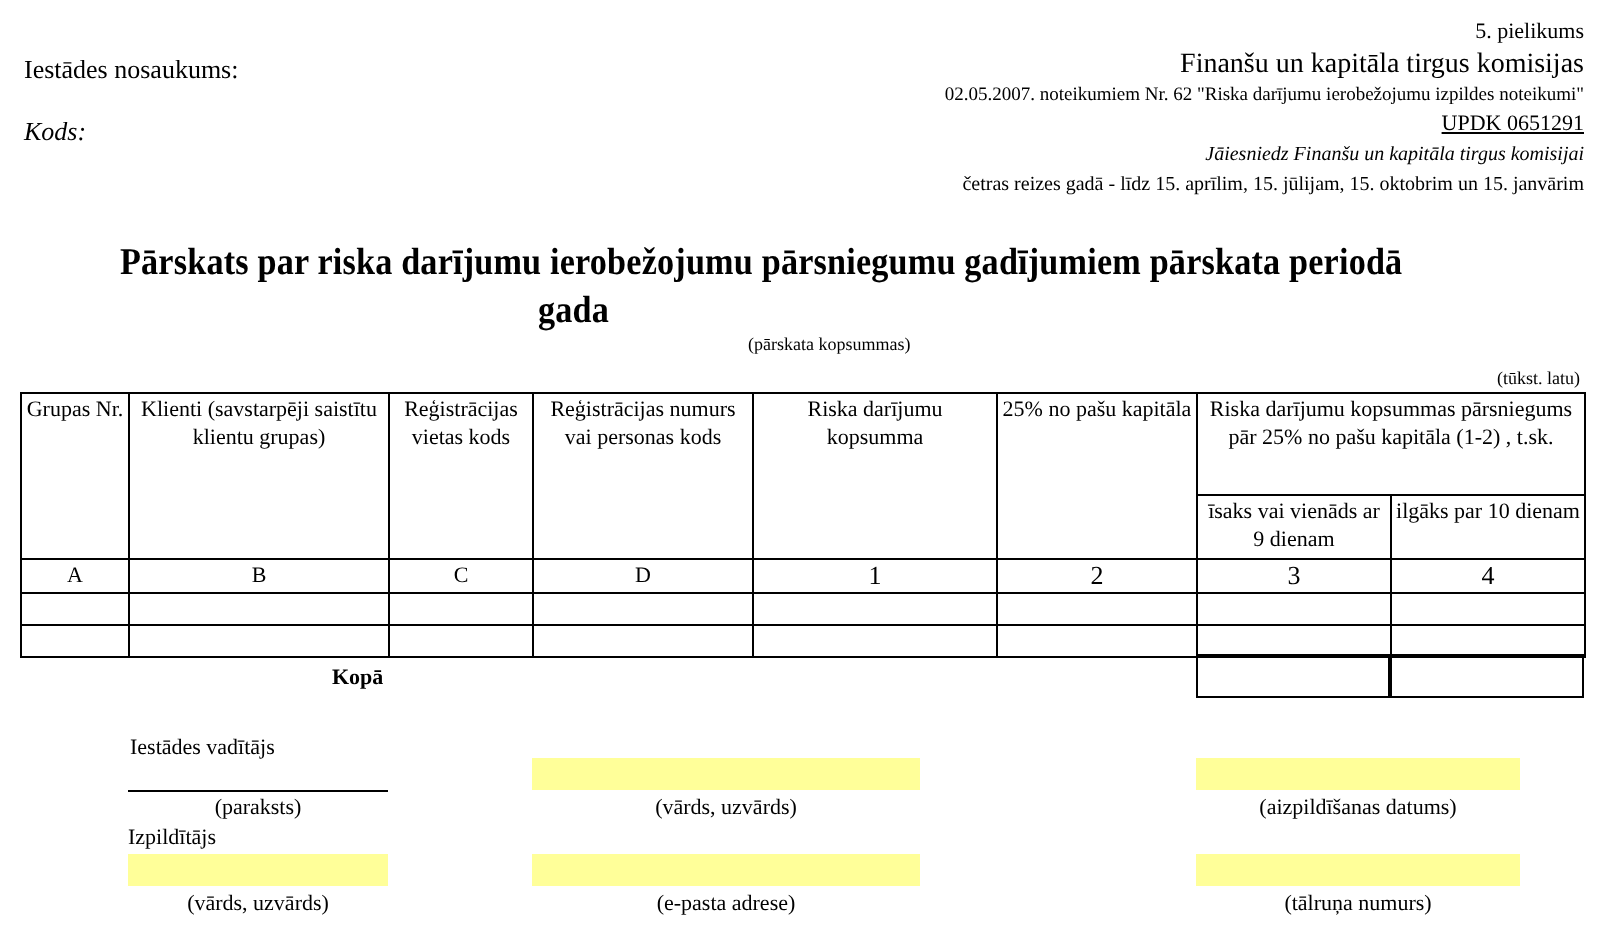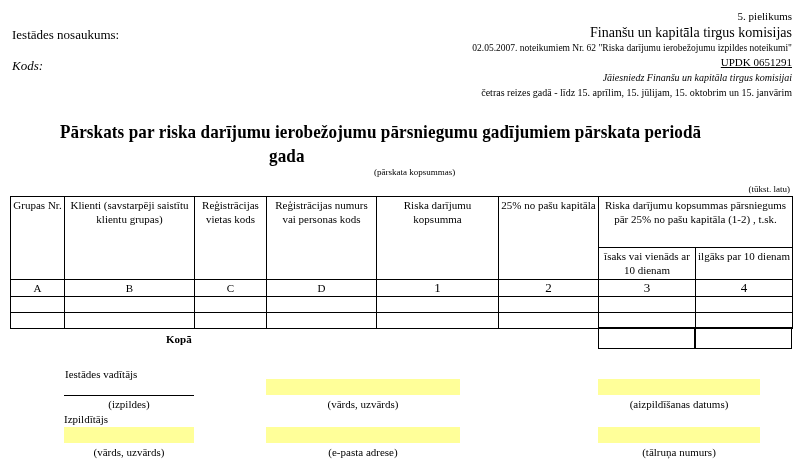--- a/index.html
+++ b/index.html
@@ -51,21 +51,21 @@
       <tr style="height:51px;padding-left:16px;">
     <td rowspan="2">Grupas Nr.</td>
     <td rowspan="2">Klienti (savstarpēji saistītu klientu grupas)</td>
     <td rowspan="2">Reģistrācijas vietas kods</td>
     <td rowspan="2">Reģistrācijas numurs vai personas kods</td>
     <td rowspan="2">Riska darījumu kopsumma</td>
     <td rowspan="2">25% no pašu kapitāla</td>
     <td colspan="2">Riska darījumu kopsummas pārsniegums pār 25% no pašu kapitāla (1-2) , t.sk.</td>
   </tr>
   <tr style="height:32px;">
-    <td>īsaks vai vienāds ar 10 dienam</td>
+    <td>īsaks vai vienāds ar 9 dienam</td>
     <td>ilgāks par 10 dienam</td>
   </tr>
   <tr style="height:16px;">
     <td class="letter">A</td>
     <td class="letter">B</td>
     <td class="letter">C</td>
     <td class="letter">D</td>
     <td class="num">1</td>
     <td class="num">2</td>
     <td class="num">3</td>
@@ -93,21 +93,21 @@
   </tr>
 </tbody>
   </table>
 
 <div class="abs" style="left:166px; top:333px; font-size:11px; font-weight:bold;">Kopā</div>
 <div class="kopa-box" style="left:598px; top:327px; width:98px; height:22px;"></div>
 <div class="kopa-box" style="left:694px; top:327px; width:98px; height:22px;"></div>
 
 <div class="abs" style="left:65px; top:368px; font-size:11px;">Iestādes vadītājs</div>
 <div class="sigline" style="left:64px; top:395px; width:130px;"></div>
-<div class="caption" style="left:64px; top:398px; width:130px;">(izpildes)</div>
+<div class="caption" style="left:64px; top:398px; width:130px;">(paraksts)</div>
 
 <div class="yellow" style="left:266px; top:379px; width:194px; height:16px;"></div>
 <div class="caption" style="left:266px; top:398px; width:194px;">(vārds, uzvārds)</div>
 
 <div class="yellow" style="left:598px; top:379px; width:162px; height:16px;"></div>
 <div class="caption" style="left:598px; top:398px; width:162px;">(aizpildīšanas datums)</div>
 
 <div class="abs" style="left:64px; top:413px; font-size:11px;">Izpildītājs</div>
 <div class="yellow" style="left:64px; top:427px; width:130px; height:16px;"></div>
 <div class="caption" style="left:64px; top:446px; width:130px;">(vārds, uzvārds)</div>

